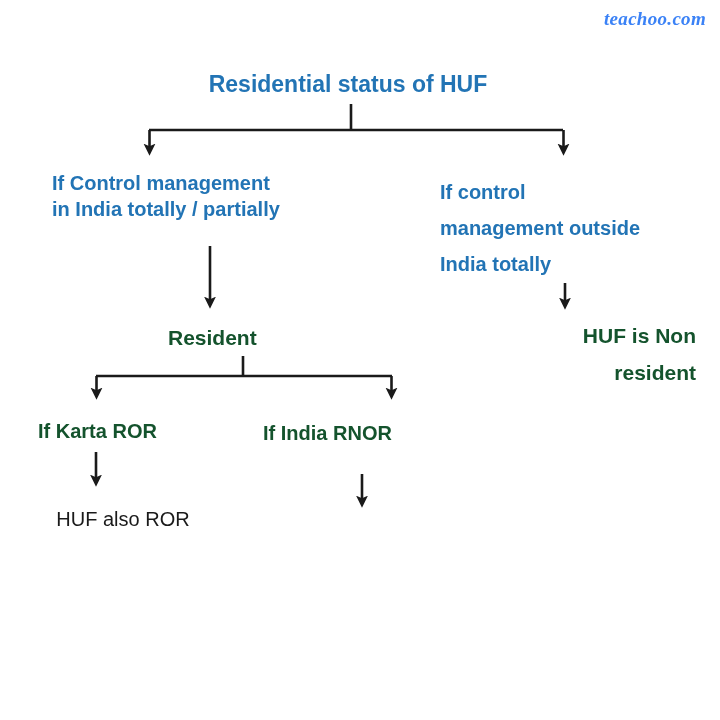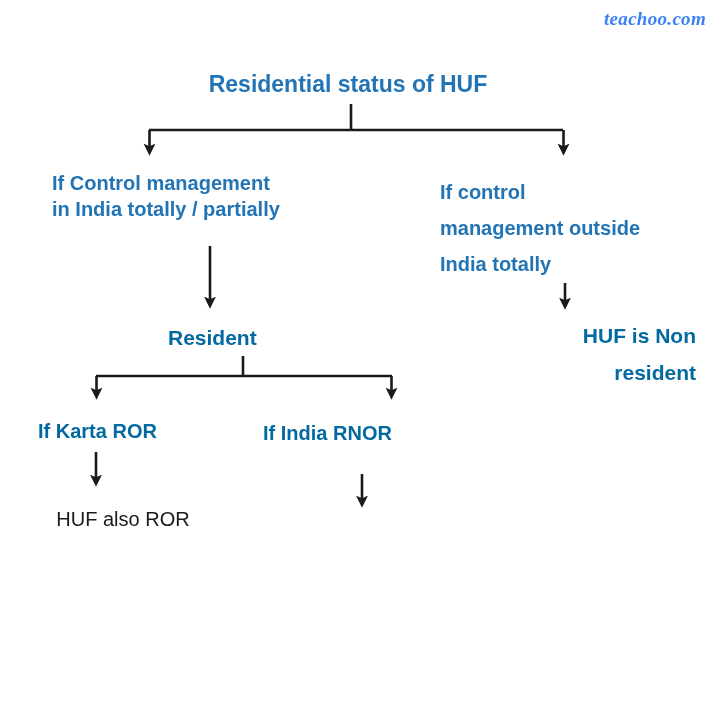--- a/index.html
+++ b/index.html
@@ -33,21 +33,21 @@
   .node {
     position: absolute;
     white-space: pre-line;
     line-height: 1.30;
   }
   .blue {
     color: #2274B5;
     font-weight: bold;
   }
   .dark {
-    color: #0369a1;
+    color: #14532d;
     font-weight: bold;
   }
   .dark-regular {
     color: #1a1a1a;
     font-weight: normal;
   }
 
   
   #title-node {
     left: 0;

